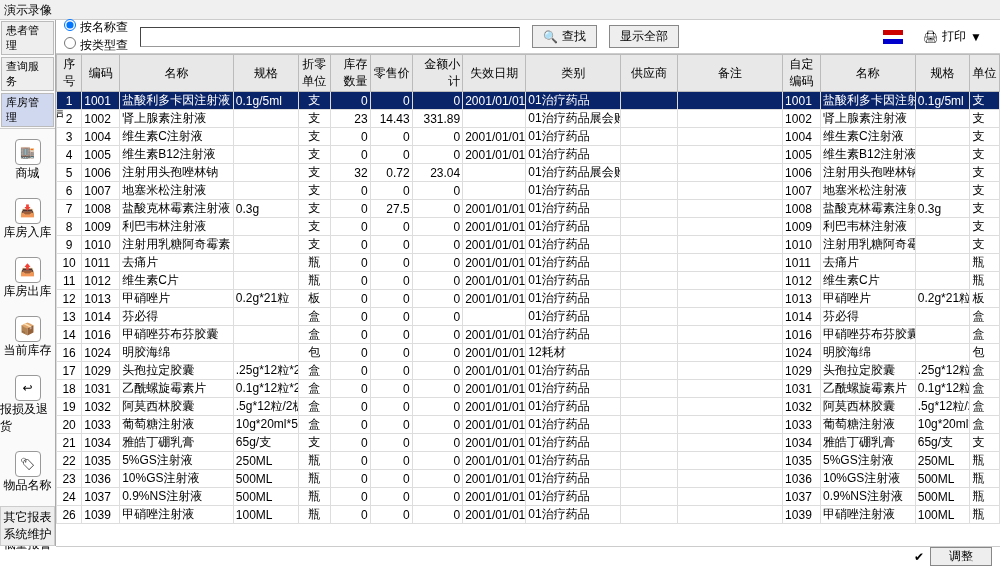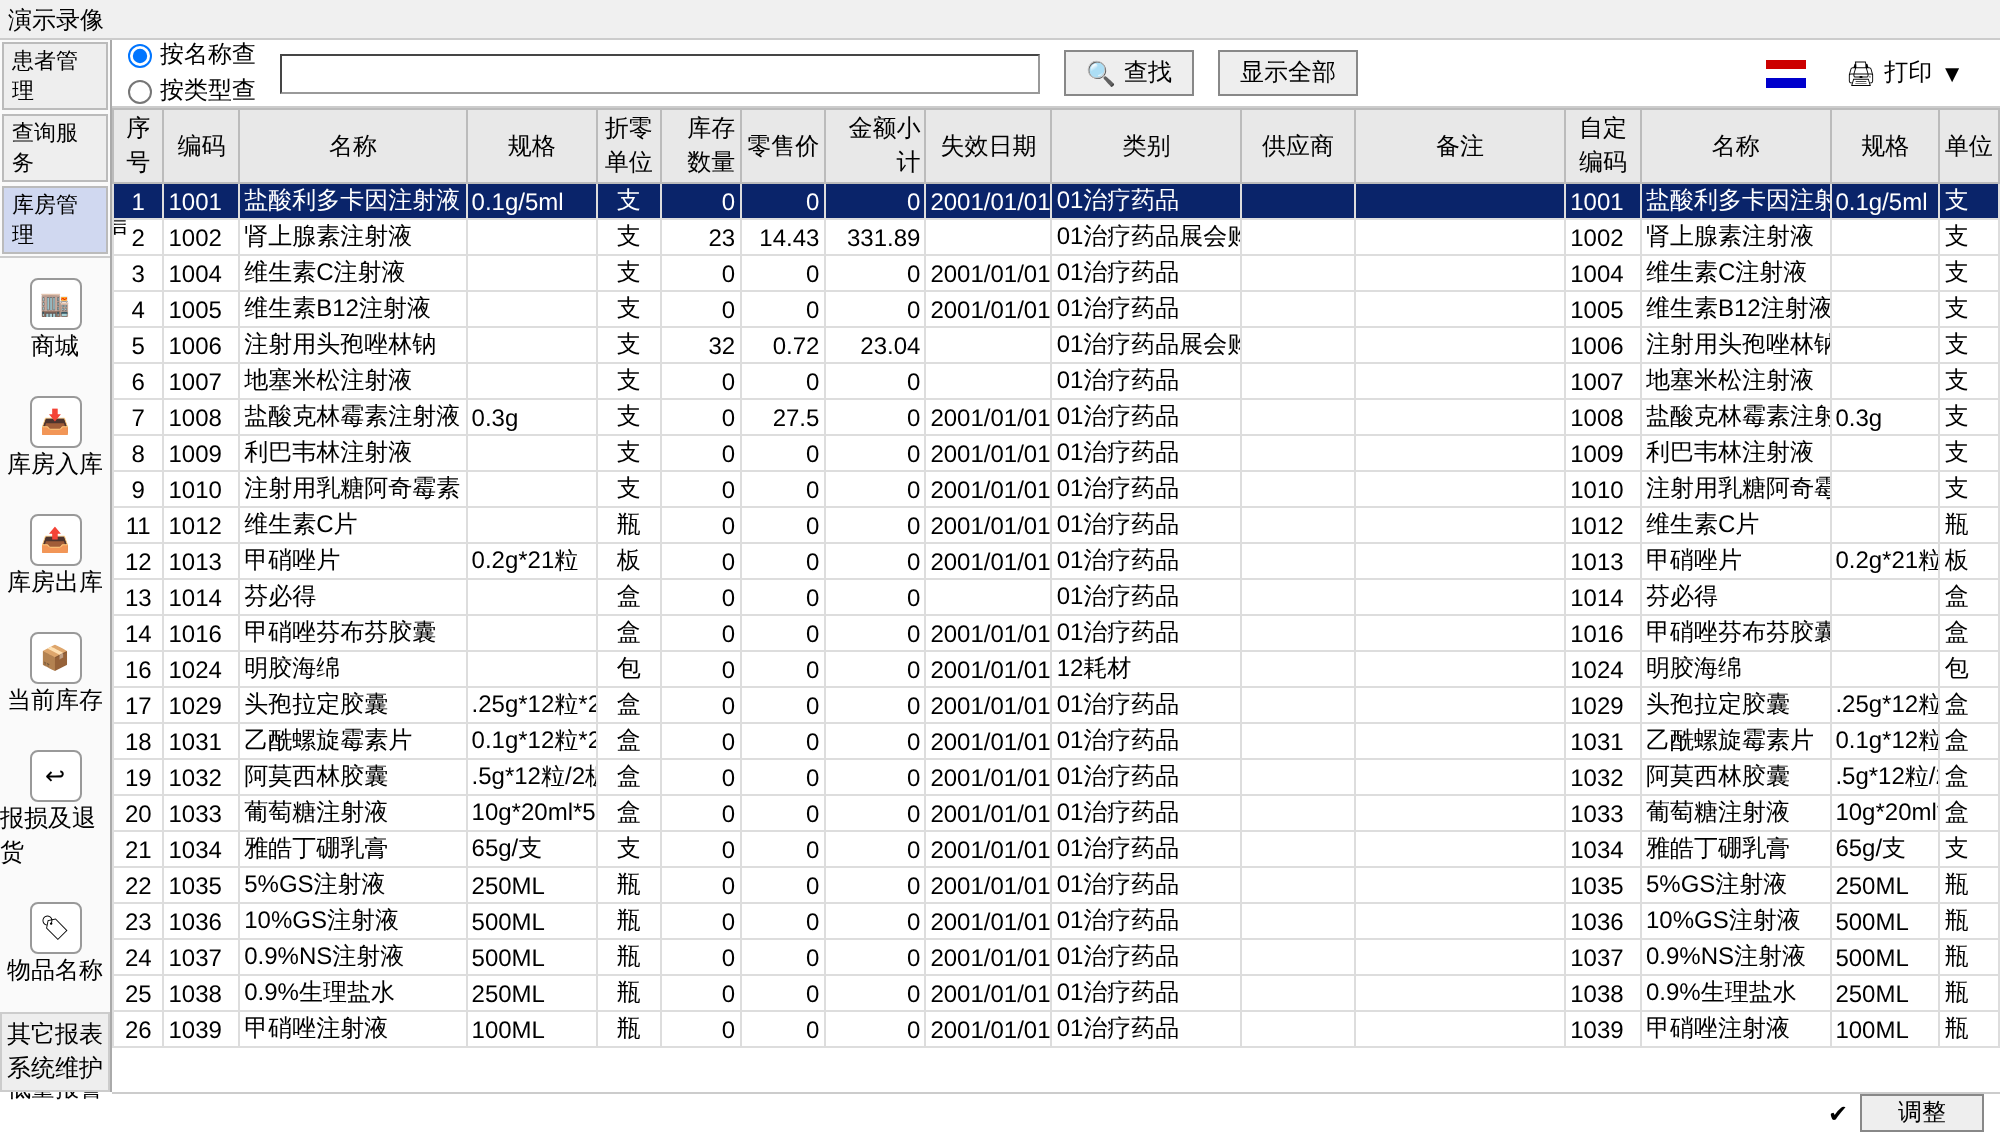--- a/index.html
+++ b/index.html
@@ -10,21 +10,21 @@
 .tabs-top { display: flex; flex-direction: column; border-bottom: 1px solid #ccc; }
 .tabs-top div { padding: 1px 4px; border: 1px solid #bbb; background: #eee; margin: 1px; cursor: pointer; font-size: 11px; }
 .tabs-top .active { background: #d0d8f0; }
 .side-items { display: flex; flex-direction: column; align-items: center; gap: 16px; padding-top: 10px; }
 .side-item { display: flex; flex-direction: column; align-items: center; cursor: pointer; }
 .side-icon { width: 26px; height: 26px; border: 1px solid #999; border-radius: 4px; display: flex; align-items: center; justify-content: center; background: #fff; }
 .side-bottom { position: absolute; bottom: 0; left: 0; right: 0; padding: 2px; border: 1px solid #ccc; background: #eee; font-size: 11px; text-align: center; }
 .main { position: absolute; left: 56px; top: 20px; right: 0; bottom: 20px; display: flex; flex-direction: column; }
 .toolbar { display: flex; align-items: center; gap: 12px; padding: 3px 8px; border-bottom: 1px solid #ccc; height: 34px; }
 .radio-group { display: flex; flex-direction: column; gap: 1px; }
-.radio-row { display: flex; align-items: center; gap: 4px; }
+.radio-row { display: flex; align-items: flex-start; gap: 4px; }
 .radio-row input[type=radio] { width: 12px; height: 12px; }
 .search-box { width: 380px; height: 20px; border: 1px inset #999; background: #fff; }
 .btn { display: inline-flex; align-items: center; gap: 4px; padding: 2px 10px; border: 1px solid #888; background: #eee; cursor: pointer; }
 .toolbar-right { margin-left: auto; display: flex; gap: 10px; align-items: center; }
 .flag-block { width: 20px; height: 14px; background: linear-gradient(#c00 33%, #fff 33% 66%, #00c 66%); }
 .table-wrap { flex: 1; overflow: auto; }
 table { border-collapse: collapse; width: 100%; table-layout: fixed; }
 th { background: #e8e8e8; border: 1px solid #bbb; padding: 1px 2px; font-weight: normal; position: sticky; top: 0; }
 td { border: 1px solid #ddd; padding: 0 2px; height: 14px; white-space: nowrap; overflow: hidden; text-overflow: clip; }
 tr.sel td { background: #0a246a; color: #fff; }
@@ -310,20 +310,38 @@
             <td class="col-date">2001/01/01</td>
             <td class="col-cat">01治疗药品</td>
             <td class="col-supplier"></td>
             <td class="col-remark"></td>
             <td class="col-code2">1010</td>
             <td class="col-name2">注射用乳糖阿奇霉素</td>
             <td class="col-spec2"></td>
             <td class="col-unit2">支</td>
           </tr>
           <tr>
+            <td class="col-idx">10</td>
+            <td class="col-code">1011</td>
+            <td class="col-name">去痛片</td>
+            <td class="col-spec"></td>
+            <td class="col-unit">瓶</td>
+            <td class="col-num">0</td>
+            <td class="col-price">0</td>
+            <td class="col-sub">0</td>
+            <td class="col-date">2001/01/01</td>
+            <td class="col-cat">01治疗药品</td>
+            <td class="col-supplier"></td>
+            <td class="col-remark"></td>
+            <td class="col-code2">1011</td>
+            <td class="col-name2">去痛片</td>
+            <td class="col-spec2"></td>
+            <td class="col-unit2">瓶</td>
+          </tr>
+          <tr>
             <td class="col-idx">11</td>
             <td class="col-code">1012</td>
             <td class="col-name">维生素C片</td>
             <td class="col-spec"></td>
             <td class="col-unit">瓶</td>
             <td class="col-num">0</td>
             <td class="col-price">0</td>
             <td class="col-sub">0</td>
             <td class="col-date">2001/01/01</td>
             <td class="col-cat">01治疗药品</td>
@@ -541,38 +559,20 @@
             <td class="col-num">0</td>
             <td class="col-price">0</td>
             <td class="col-sub">0</td>
             <td class="col-date">2001/01/01</td>
             <td class="col-cat">01治疗药品</td>
             <td class="col-supplier"></td>
             <td class="col-remark"></td>
             <td class="col-code2">1037</td>
             <td class="col-name2">0.9%NS注射液</td>
             <td class="col-spec2">500ML</td>
-            <td class="col-unit2">瓶</td>
-          </tr>
-          <tr>
-            <td class="col-idx">25</td>
-            <td class="col-code">1038</td>
-            <td class="col-name">0.9%生理盐水</td>
-            <td class="col-spec">250ML</td>
-            <td class="col-unit">瓶</td>
-            <td class="col-num">0</td>
-            <td class="col-price">0</td>
-            <td class="col-sub">0</td>
-            <td class="col-date">2001/01/01</td>
-            <td class="col-cat">01治疗药品</td>
-            <td class="col-supplier"></td>
-            <td class="col-remark"></td>
-            <td class="col-code2">1038</td>
-            <td class="col-name2">0.9%生理盐水</td>
-            <td class="col-spec2">250ML</td>
             <td class="col-unit2">瓶</td>
           </tr>
           <tr>
             <td class="col-idx">26</td>
             <td class="col-code">1039</td>
             <td class="col-name">甲硝唑注射液</td>
             <td class="col-spec">100ML</td>
             <td class="col-unit">瓶</td>
             <td class="col-num">0</td>
             <td class="col-price">0</td>

